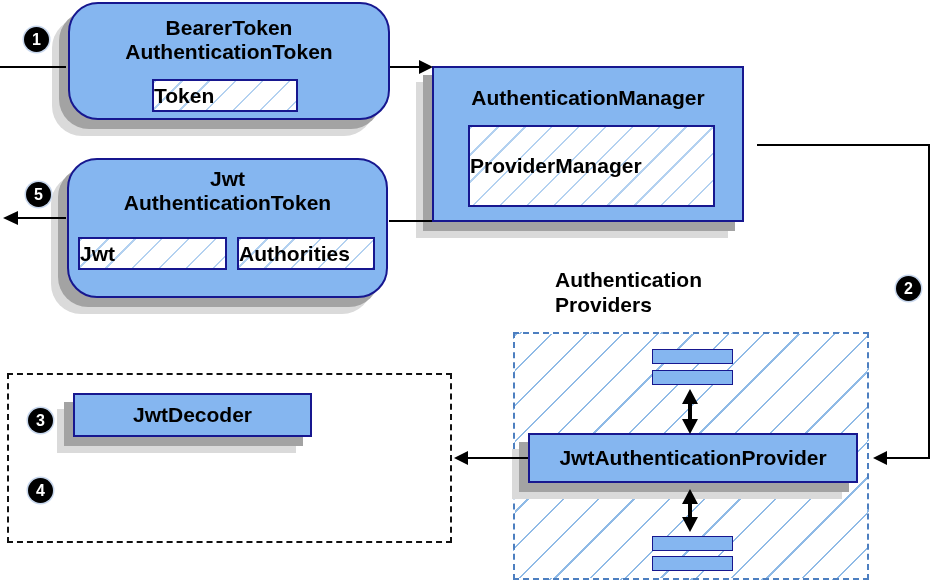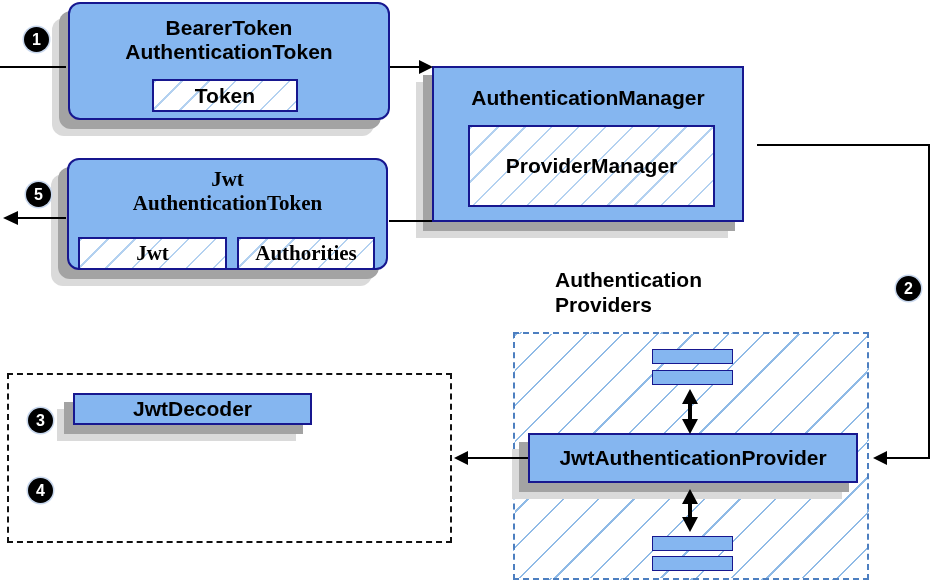--- a/index.html
+++ b/index.html
@@ -4,30 +4,30 @@
 <style>
   html,body{margin:0;padding:0;background:#ffffff;}
   .canvas{
     position:relative;width:932px;height:584px;background:#ffffff;overflow:hidden;
     font-family:"Liberation Sans",sans-serif;font-weight:bold;color:#000;
   }
   .node{
     position:absolute;background:#85b6f0;border:2px solid #17178f;box-sizing:border-box;
     box-shadow:-9px 9px 0 0 #a3a3a3,-16px 16px 0 0 #dadada;
   }
-  .rounded{border-radius:12px;}
+  .rounded{border-radius:30px;}
   .flexc{display:flex;align-items:center;justify-content:center;}
   .title{
     text-align:center;white-space:pre-line;font-size:21px;line-height:24px;
   }
   .boxlabel{font-size:21px;}
   .hatch-field{
     position:absolute;box-sizing:border-box;border:2px solid #17178f;background-color:#ffffff;
     background-image:repeating-linear-gradient(135deg,#b3d1f0 0,#b3d1f0 1.6px,transparent 1.6px,transparent 19px);
-    display:flex;align-items:center;justify-content:center;font-size:21px;
+    display:flex;align-items:center;justify-content:flex-start;font-size:21px;
   }
   .group-blue{
     position:absolute;box-sizing:border-box;border:2px dashed #4d7fc0;background-color:#ffffff;
     background-image:repeating-linear-gradient(135deg,#8fbae6 0,#8fbae6 1.6px,transparent 1.6px,transparent 25px);
   }
   .group-black{
     position:absolute;box-sizing:border-box;border:2px dashed #111111;background:transparent;
   }
   .group-label{
     position:absolute;white-space:pre-line;font-size:21px;line-height:25px;
@@ -56,21 +56,21 @@
     </div>
   </div>
 
   <div class="node" style="left:432px;top:66px;width:312px;height:156px;">
     <div class="title" style="margin-top:18px;">AuthenticationManager</div>
     <div class="hatch-field" style="left:34px;top:57px;width:247px;height:82px;">
       <span>ProviderManager</span>
     </div>
   </div>
 
-  <div class="node rounded" style="left:67px;top:158px;width:321px;height:112px;font-family:Liberation Serif, serif;">
+  <div class="node rounded" style="left:67px;top:158px;width:321px;height:140px;">
     <div class="title" style="margin-top:7px;">Jwt
 AuthenticationToken</div>
     <div class="hatch-field" style="left:9px;top:77px;width:149px;height:33px;">
       <span>Jwt</span>
     </div>
     <div class="hatch-field" style="left:168px;top:77px;width:138px;height:33px;">
       <span>Authorities</span>
     </div>
   </div>
 
@@ -81,21 +81,21 @@
     <div class="bar" style="left:137px;top:15px;"></div>
     <div class="bar" style="left:137px;top:36px;"></div>
     <div class="node flexc boxlabel" style="left:13px;top:99px;width:330px;height:50px;">
       <span>JwtAuthenticationProvider</span>
     </div>
     <div class="bar" style="left:137px;top:202px;"></div>
     <div class="bar" style="left:137px;top:222px;"></div>
   </div>
 
   <div class="group-black" style="left:7px;top:373px;width:445px;height:170px;">
-    <div class="node flexc boxlabel" style="left:64px;top:18px;width:239px;height:32px;">
+    <div class="node flexc boxlabel" style="left:64px;top:18px;width:239px;height:44px;">
       <span>JwtDecoder</span>
     </div>
   </div>
 
   <div class="badge" style="left:24px;top:27px;">1</div>
   <div class="badge" style="left:896px;top:276px;">2</div>
   <div class="badge" style="left:28px;top:408px;">3</div>
   <div class="badge" style="left:28px;top:478px;">4</div>
   <div class="badge" style="left:26px;top:182px;">5</div>
 

